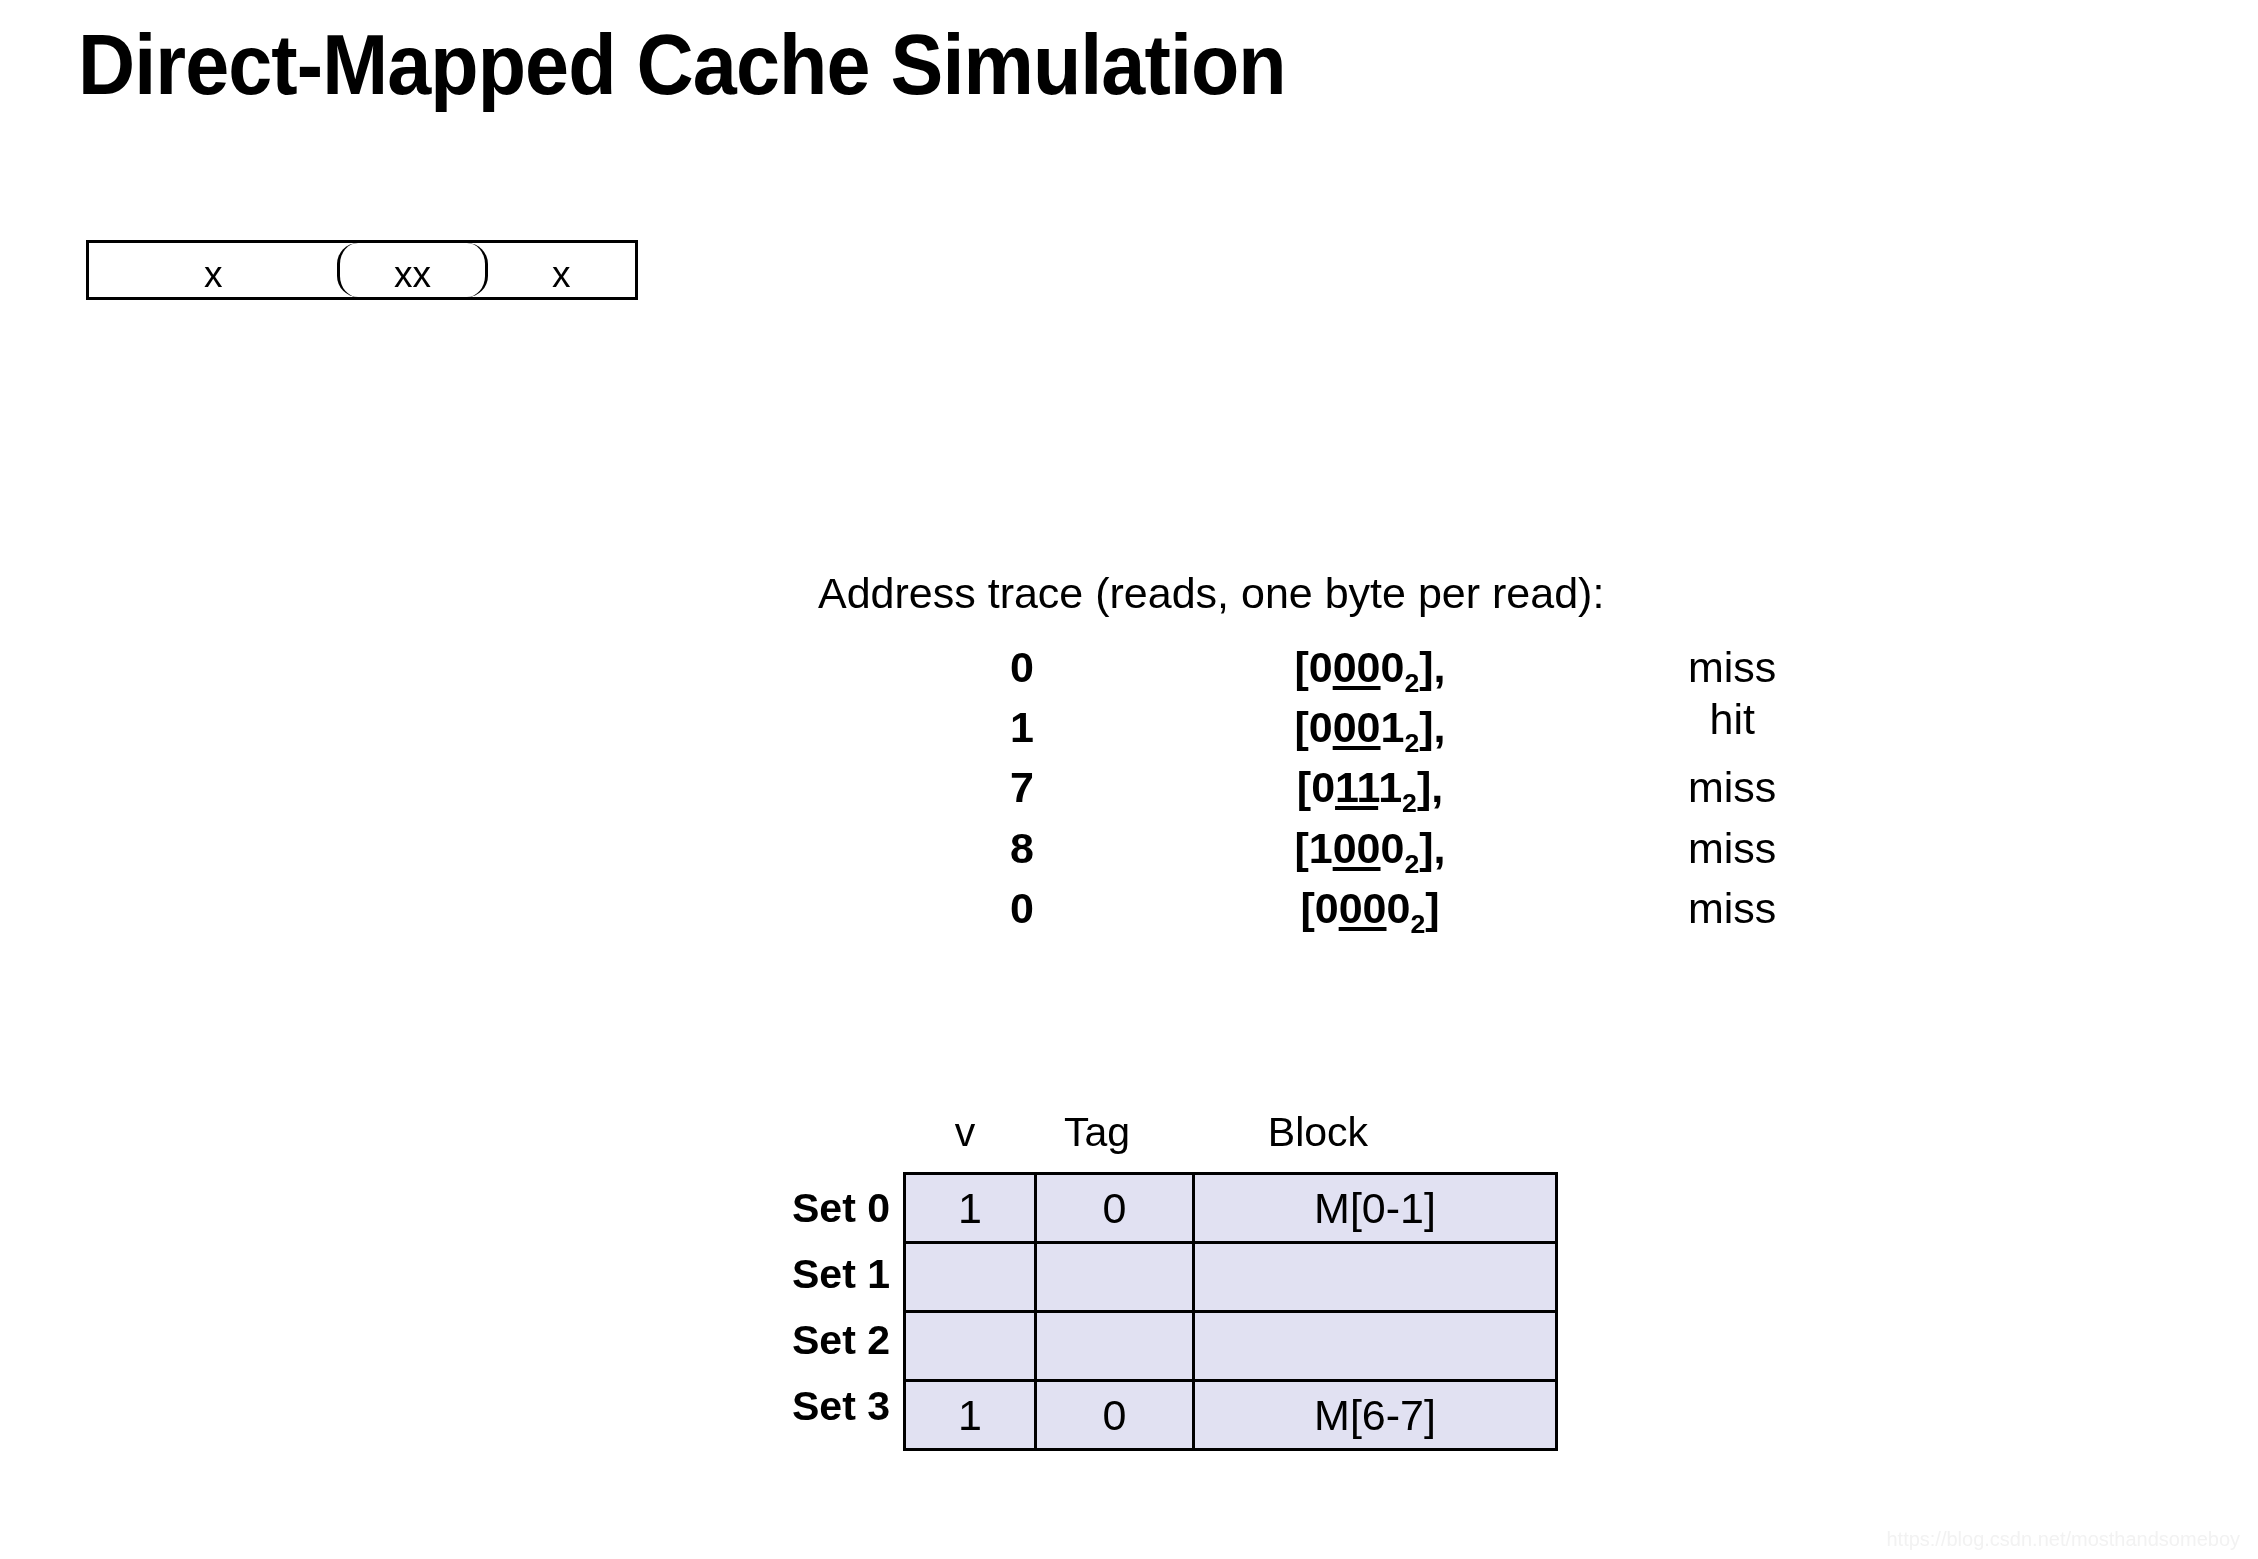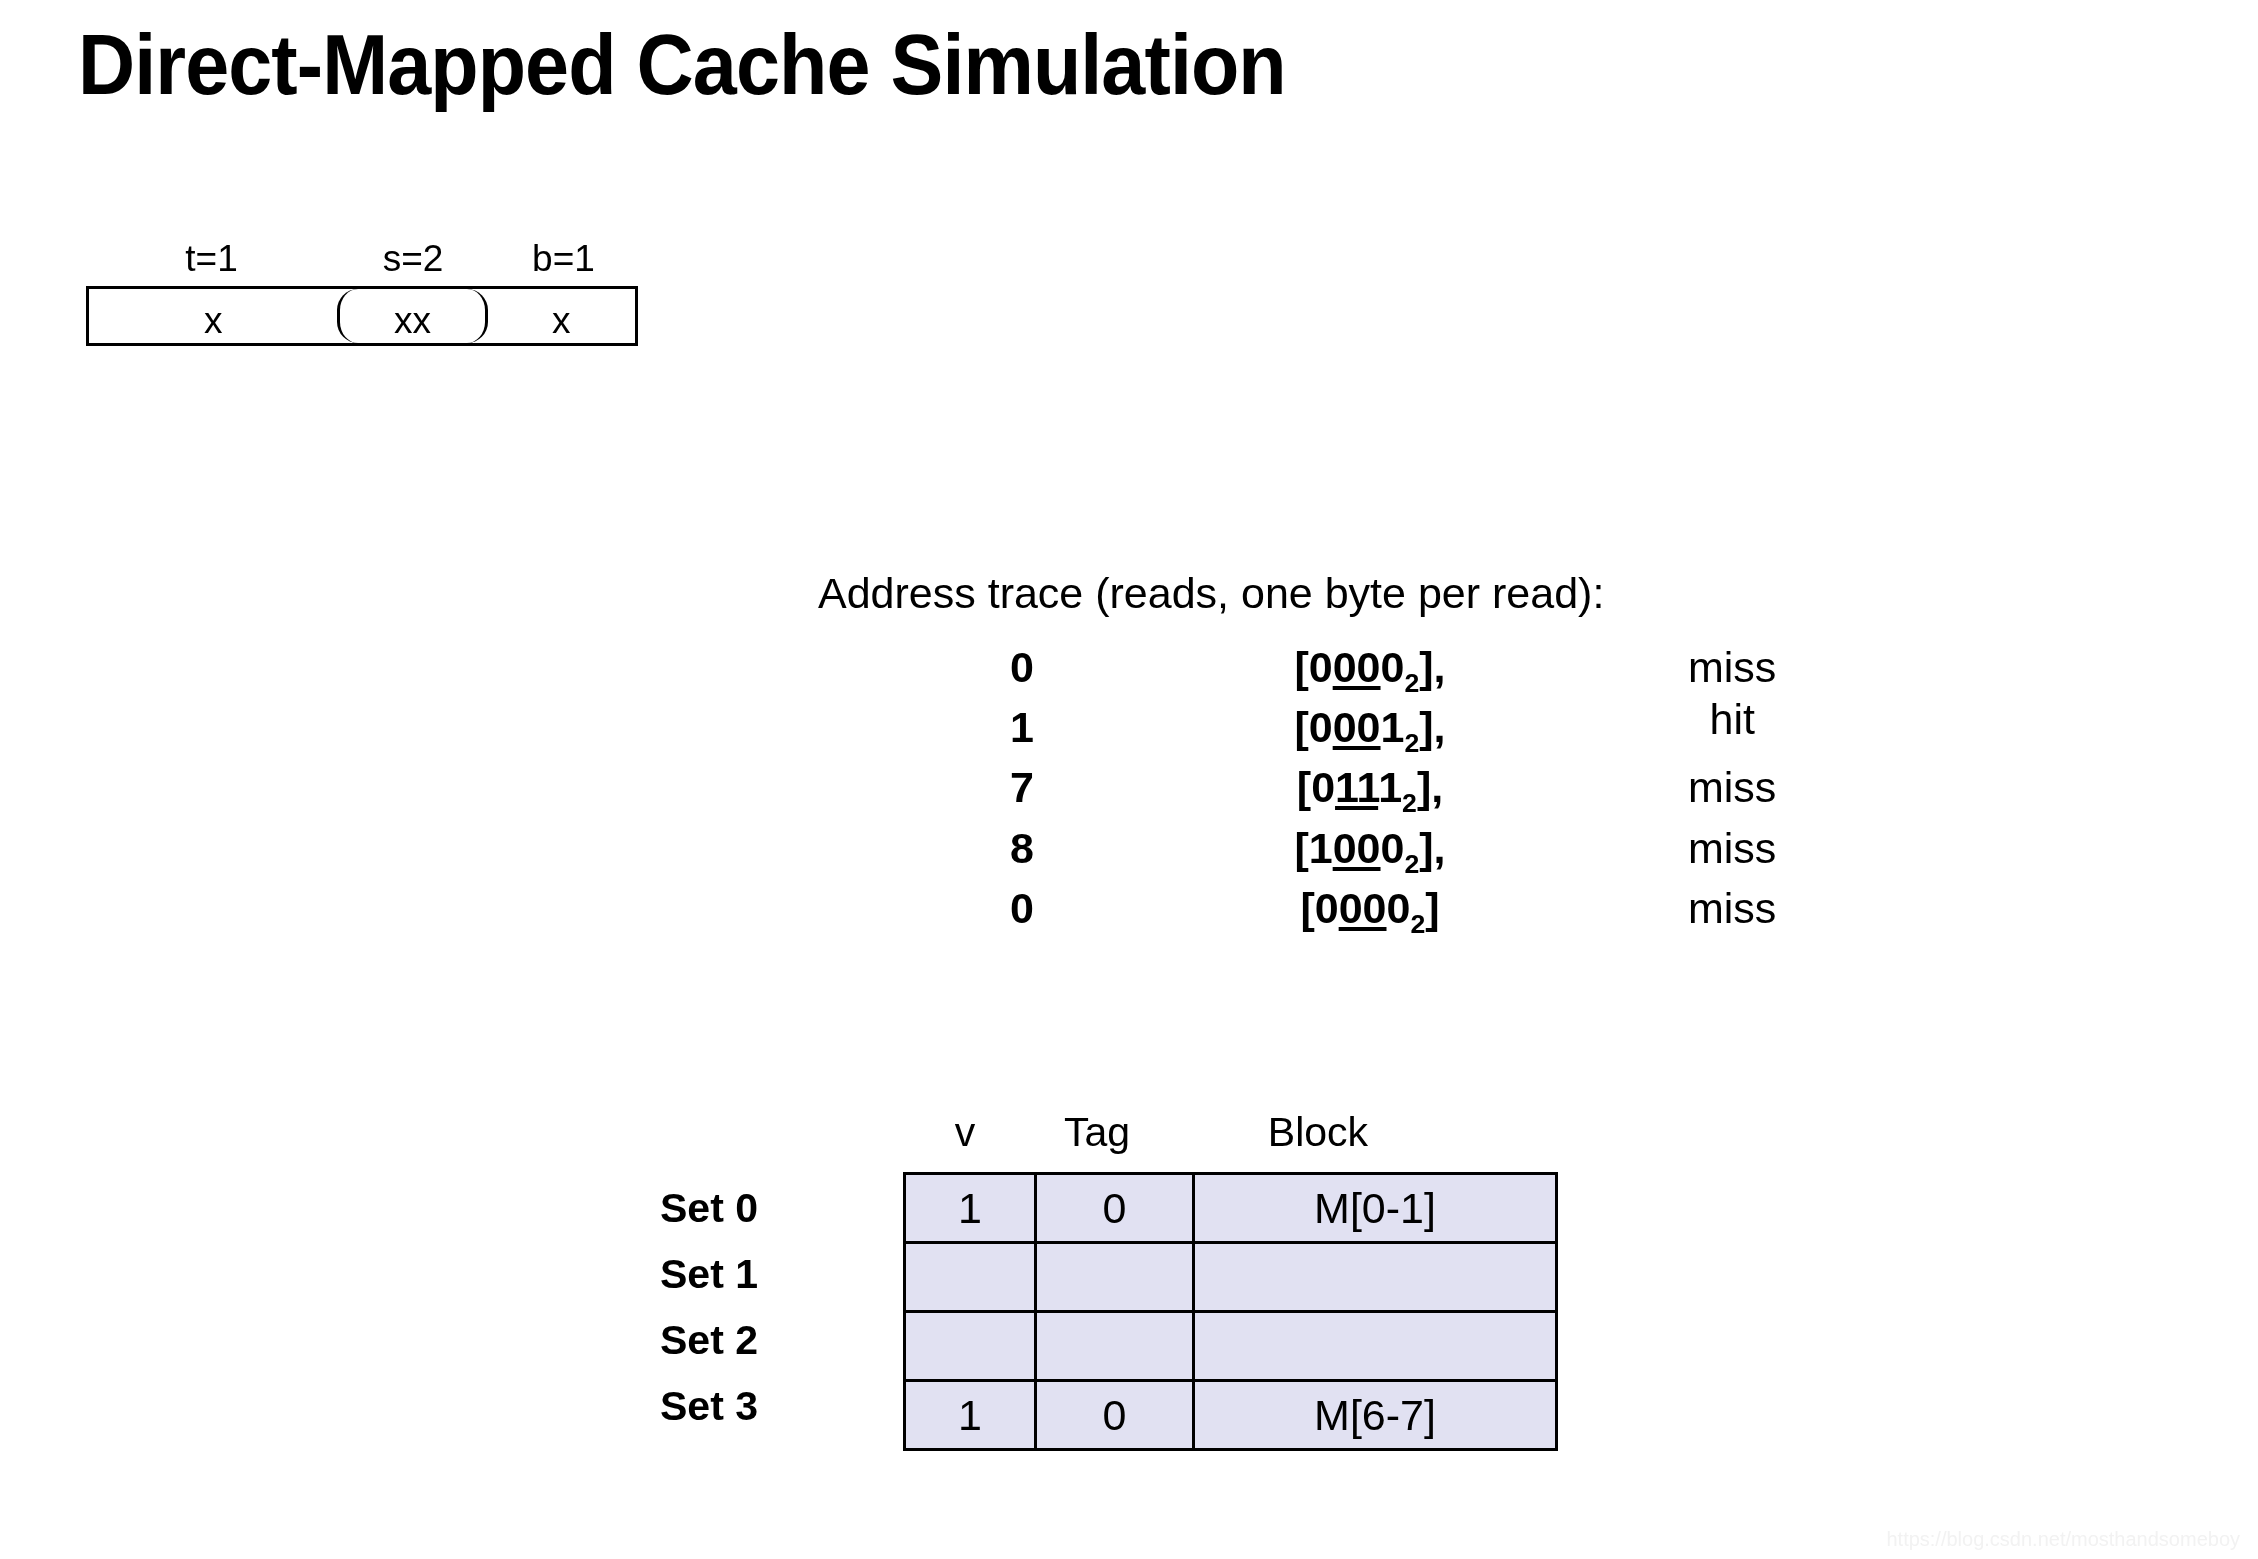--- a/index.html
+++ b/index.html
@@ -160,20 +160,21 @@
     padding: 0;
   }
   .col-v   { width: 128px; }
   .col-tag { width: 155px; }
   .col-blk { width: 360px; }
 
   .set-label {
     position: absolute;
     left: 0;
     width: 230px;
+    text-align: right;
     font-size: 41px;
     font-weight: bold;
     line-height: 1.0;
   }
 
   
   #watermark {
     position: absolute;
     right: 18px;
     bottom: 8px;
@@ -181,25 +182,20 @@
     color: #f2f2f2;
     white-space: nowrap;
   }
 </style>
 </head>
 <body>
 
 <div id="slide-title">Direct-Mapped Cache Simulation</div>
 
 <div id="bitfield">
-  <div id="bitfield-labels">
-    <div class="bf-t">t=1</div>
-    <div class="bf-s">s=2</div>
-    <div class="bf-b">b=1</div>
-  </div>
   <div id="bitfield-cells">
     <div class="bf-t">x</div>
     <div class="bf-s">xx</div>
     <div class="bf-b">x</div>
   </div>
 </div>
 
 <div id="params">
 </div>
 

